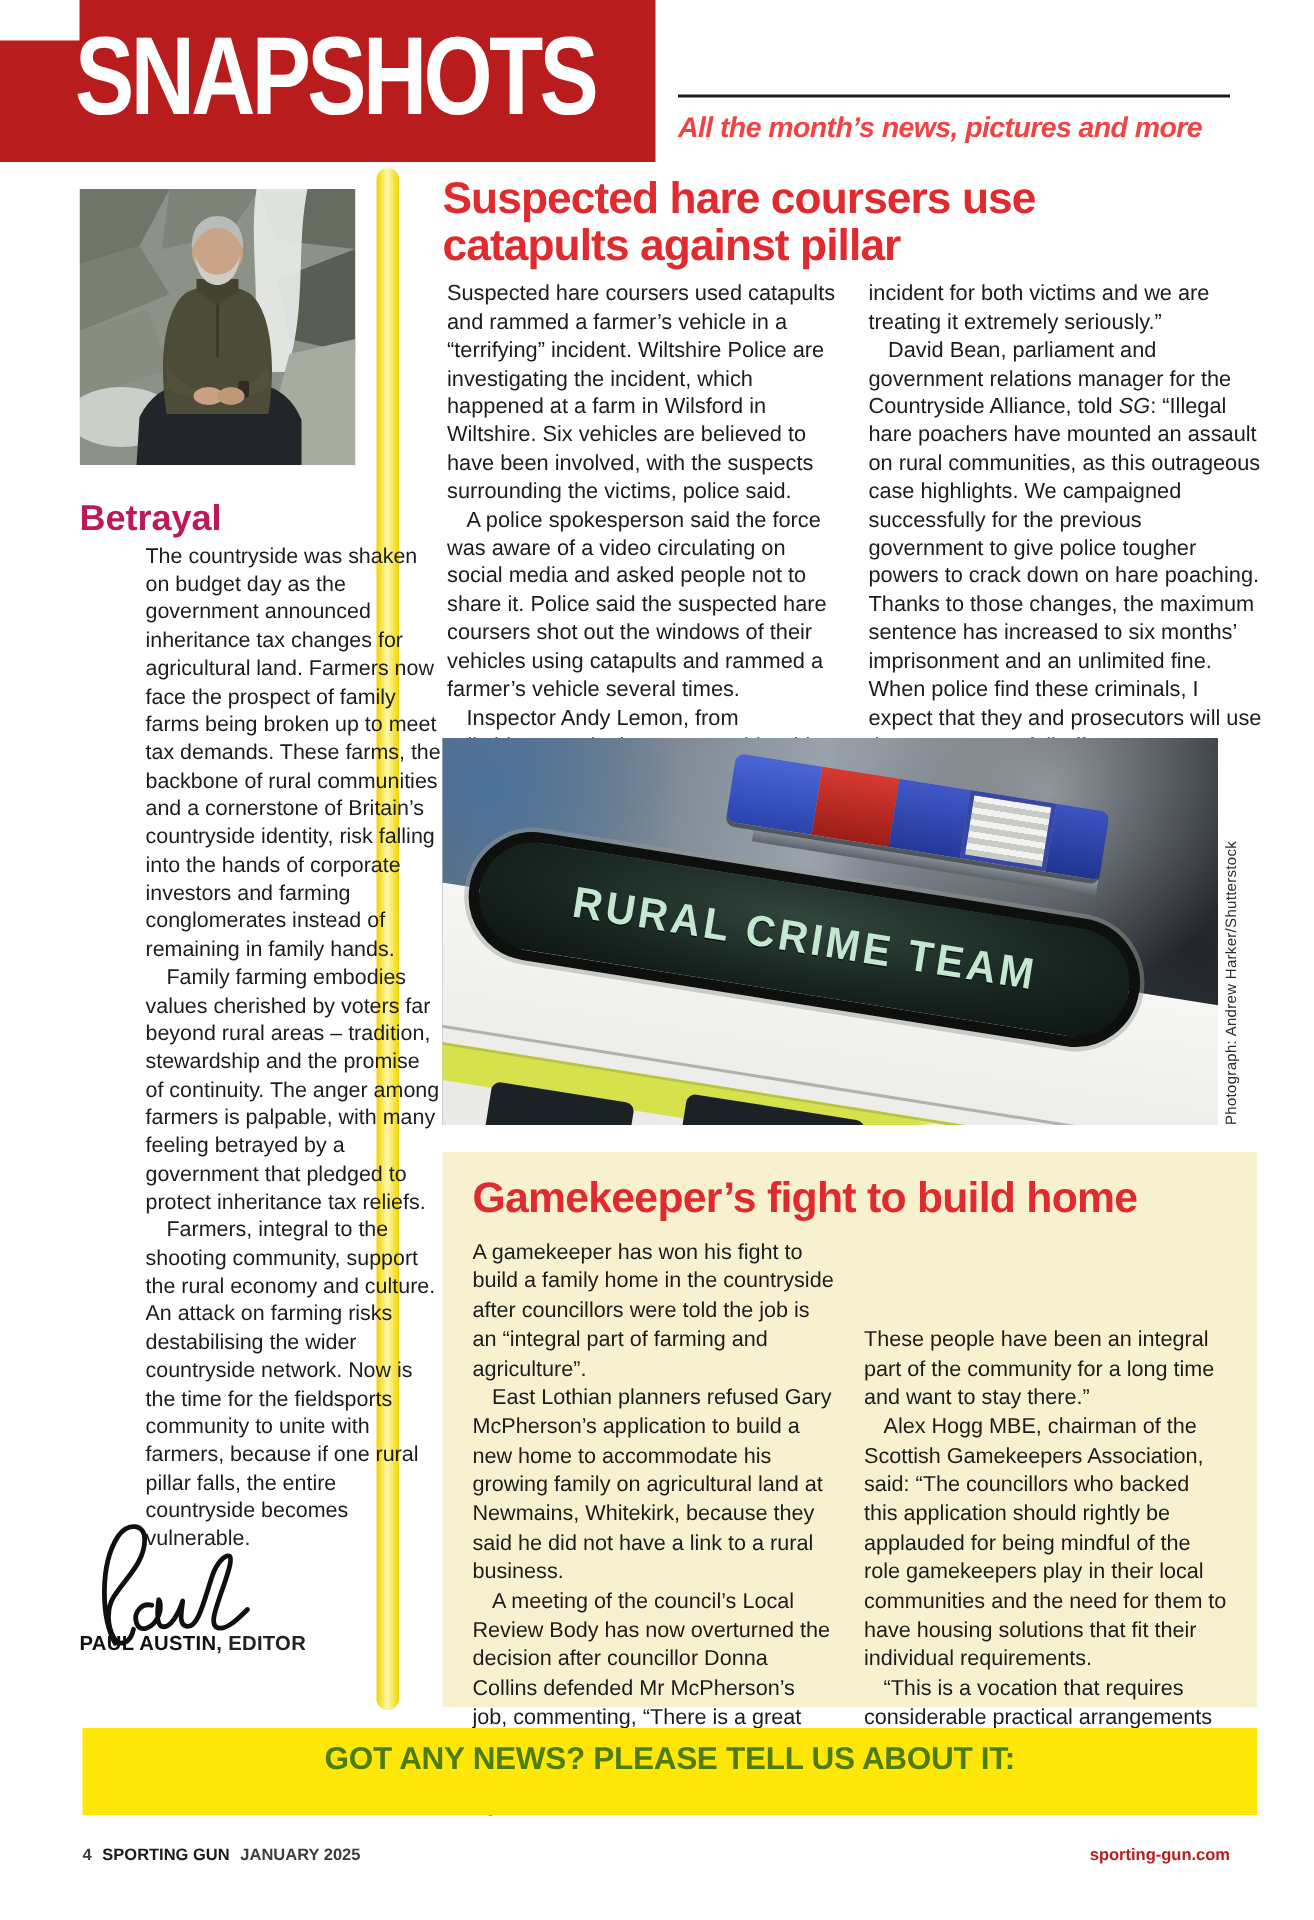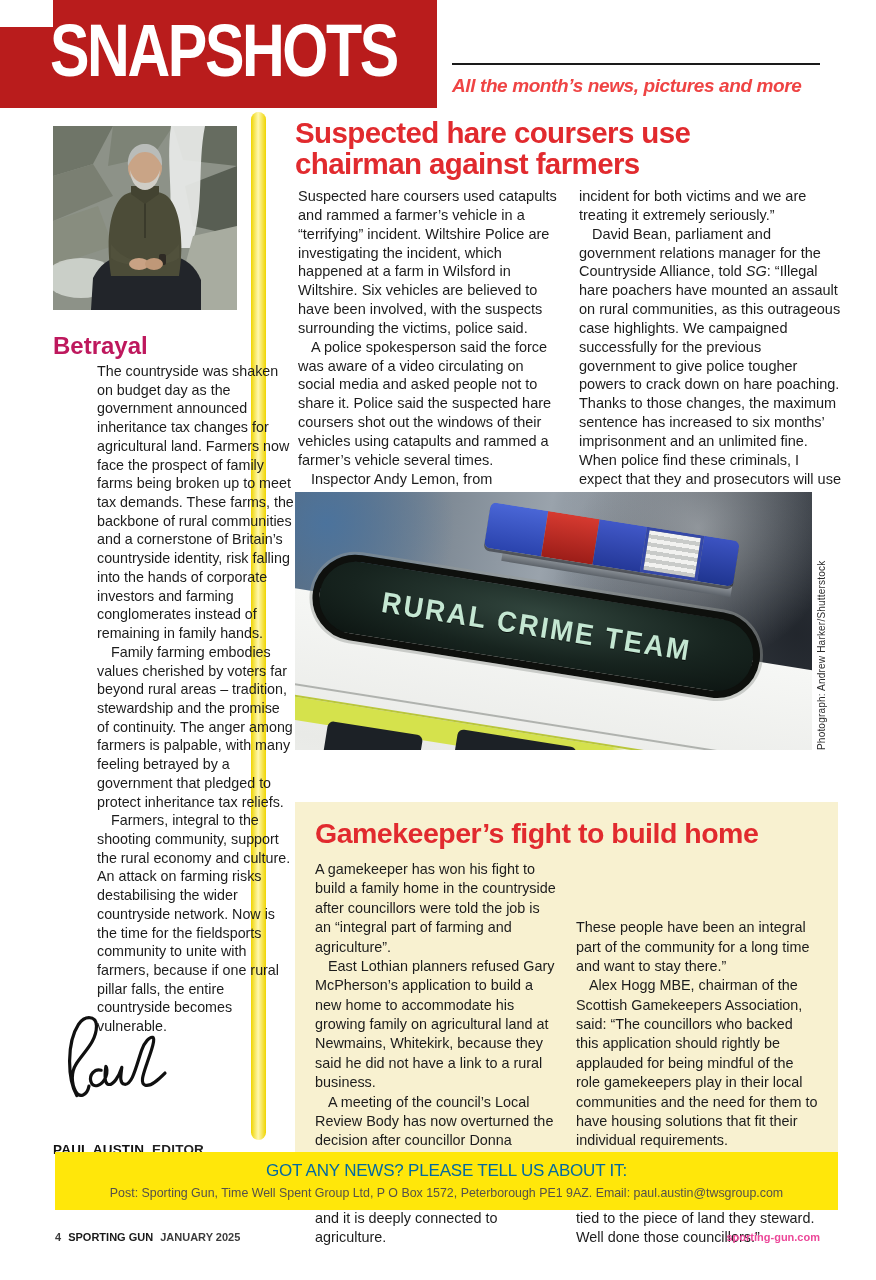--- a/index.html
+++ b/index.html
@@ -30,21 +30,21 @@
     background:linear-gradient(90deg,#efd400 0%, #fff8ae 48%, #efd400 100%);
   }
 
   
   .editor-photo { position:absolute; left:53px; top:126px; width:184px; height:184px; overflow:hidden; }
   .editor-heading { position:absolute; left:53px; top:332px; color:#be185d; font-weight:800; font-size:24px; }
   .editor-text { position:absolute; left:53px; top:362px; width:198px; font-size:14.3px; line-height:1.31; color:#1c1c1c;margin-left:44px; }
   .editor-text p + p { text-indent:14px; }
   .signature { position:absolute; left:58px; top:1010px; width:122px; height:96px; }
   .signature path { stroke:#101010; stroke-width:3.4; fill:none; stroke-linecap:round; stroke-linejoin:round; }
-  .byline { position:absolute; left:53px; top:1142px; font-size:13.5px; letter-spacing:.2px; color:#111; }
+  .byline { position:absolute; left:53px; top:1088px; font-size:13.5px; letter-spacing:.2px; color:#111; }
   .byline .name { font-weight:800; }
   .byline .role { font-weight:700; color:#222; }
 
   
   .main-headline {
     position:absolute; left:295px; top:117px; width:470px; color:#e12a2e;
     font-weight:800; font-size:29.5px; line-height:1.06; letter-spacing:-0.6px;
   }
   .article-cols { position:absolute; left:298px; top:187px; width:543px; display:flex; gap:19px;justify-content:flex-end; }
   .article-cols .col { flex:1; font-size:14.5px; line-height:1.3; color:#1c1c1c; }
@@ -99,40 +99,40 @@
 
   .photo-credit {
     position:absolute; left:816px; top:492px; height:258px; width:14px;
     writing-mode:vertical-rl; transform:rotate(180deg);
     font-size:10px; color:#2b2b2b; letter-spacing:.2px; white-space:nowrap;
   }
 
   
   .game-box {
     position:absolute; left:295px; top:768px; width:543px; height:370px;
-    background:#f8f1d0; padding:15px 20px 18px 20px;margin-top:34px;
+    background:#f8f1d0; padding:15px 20px 18px 20px;
   }
   .game-headline { color:#e12a2e; font-weight:800; font-size:28.5px; letter-spacing:-0.5px; margin-bottom:10px; }
   .game-cols { display:flex; gap:19px;align-items:flex-end; }
   .game-cols .col { flex:1; font-size:14.4px; line-height:1.345; color:#1c1c1c; }
   .game-cols .col p + p { text-indent:13px; }
 
   
   .news-banner {
     position:absolute; left:55px; top:1152px; width:783px; height:58px; background:#ffe70a;
     text-align:center; padding-top:9px;
   }
-  .news-title { font-weight:400; font-size:17px; color:#0369a1; letter-spacing:-0.2px; }
+  .news-title { font-weight:700; font-size:21px; color:#4d7c0f; letter-spacing:-0.2px; }
   .news-detail { margin-top:5px; font-size:12.4px; color:#55514a; }
 
   
   .footer { position:absolute; left:55px; top:1231px; width:765px; display:flex; justify-content:space-between; font-size:11px; color:#2f2f2f; }
   .footer .mag { font-weight:800; color:#1a1a1a; }
   .footer .num, .footer .issue { font-weight:600; color:#3c3c3c; }
-  .footer .site { font-weight:800; color:#ec4899; }
+  .footer .site { font-weight:800; color:#b91c1c; }
   .footer .left span { margin-right:4px; }
 </style>
 </head>
 <body>
 
 <div class="page">
 
   <div class="red-banner">
     <div class="corner-notch"></div>
     <div class="masthead-title">SNAPSHOTS</div>
@@ -180,21 +180,21 @@
     <path d="M20,90 C10,72 9,34 22,14 C29,4 41,5 41,16 C41,33 27,44 19,57 C14,65 14,77 19,86 C23,93 31,90 33,80"></path>
     <path d="M46,63 C39,61 33,68 35,75 C37,83 47,80 51,70 C53,65 52,60 51,59 C50,66 49,76 53,78 C59,80 65,69 68,60 C67,68 65,77 71,78 C79,79 83,60 89,42 C92,33 98,27 101,28 C104,29 100,41 95,55 C91,67 87,77 93,79 C99,81 108,72 114,66"></path>
   </svg>
 
   <div class="byline">
     <span class="name">PAUL AUSTIN</span><span class="role">, EDITOR</span>
   </div>
 
   <div class="main-headline">
     <div>Suspected hare coursers use</div>
-    <div>chairman against farmers</div>
+    <div>catapults against pillar</div>
   </div>
 
   <div class="article-cols">
     <div class="col">
       <p>Suspected hare coursers used catapults and rammed a farmer’s vehicle in a “terrifying” incident. Wiltshire Police are investigating the incident, which happened at a farm in Wilsford in Wiltshire. Six vehicles are believed to have been involved, with the suspects surrounding the victims, police said.</p>
       <p>A police spokesperson said the force was aware of a video circulating on social media and asked people not to share it. Police said the suspected hare coursers shot out the windows of their vehicles using catapults and rammed a farmer’s vehicle several times.</p>
       <p>Inspector Andy Lemon, from Wiltshire’s rural crime team, said: “This was a terrifying</p>
     </div>
     <div class="col">
       <p>incident for both victims and we are treating it extremely seriously.”</p>
@@ -233,21 +233,20 @@
       <div class="col">
         <p>These people have been an integral part of the community for a long time and want to stay there.”</p>
         <p>Alex Hogg MBE, chairman of the Scottish Gamekeepers Association, said: “The councillors who backed this application should rightly be applauded for being mindful of the role gamekeepers play in their local communities and the need for them to have housing solutions that fit their individual requirements.</p>
         <p>“This is a vocation that requires considerable practical arrangements because gamekeepers are very much tied to the piece of land they steward. Well done those councillors.”</p>
       </div>
     </div>
   </div>
 
   <div class="news-banner">
     <div class="news-title">GOT ANY NEWS? PLEASE TELL US ABOUT IT:</div>
-    <div class="news-detail">Post: Sporting Gun, Time Well Spent Group Ltd, P O Box 1572, Peterborough PE1 9AZ. Email: paul.austin@twsgroup.com</div>
   </div>
 
   <div class="footer">
     <div class="left">
       <span class="num">4</span>
       <span class="mag">SPORTING GUN</span>
       <span class="issue">JANUARY 2025</span>
     </div>
     <div class="site">sporting-gun.com</div>
   </div>

